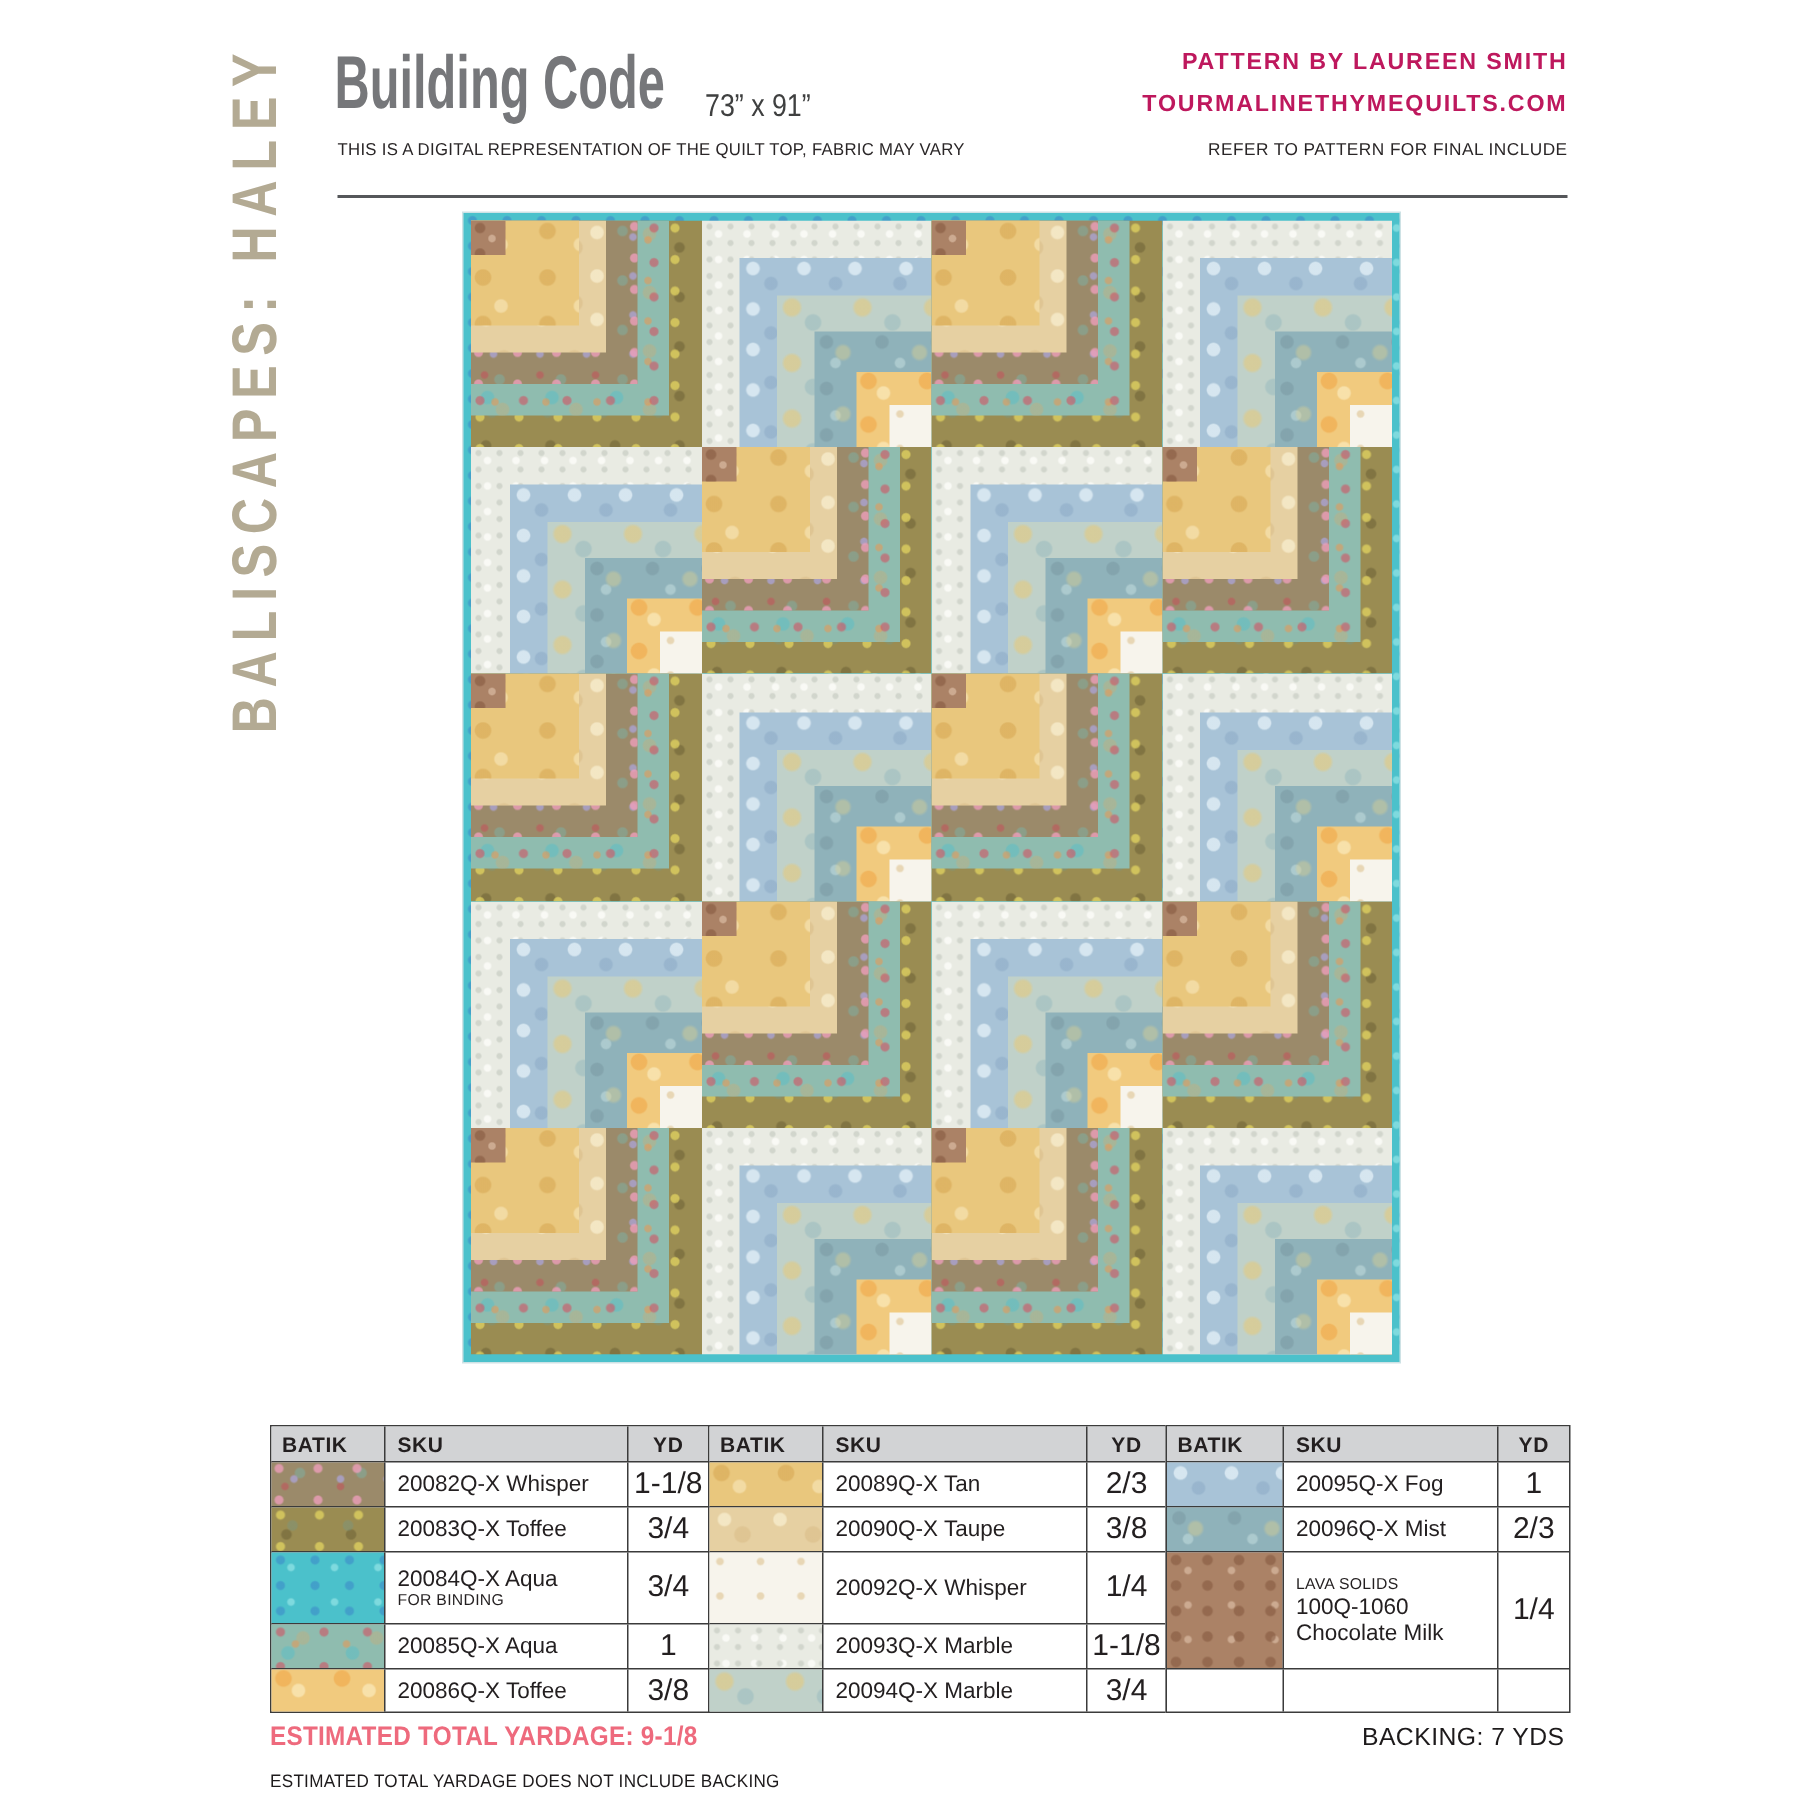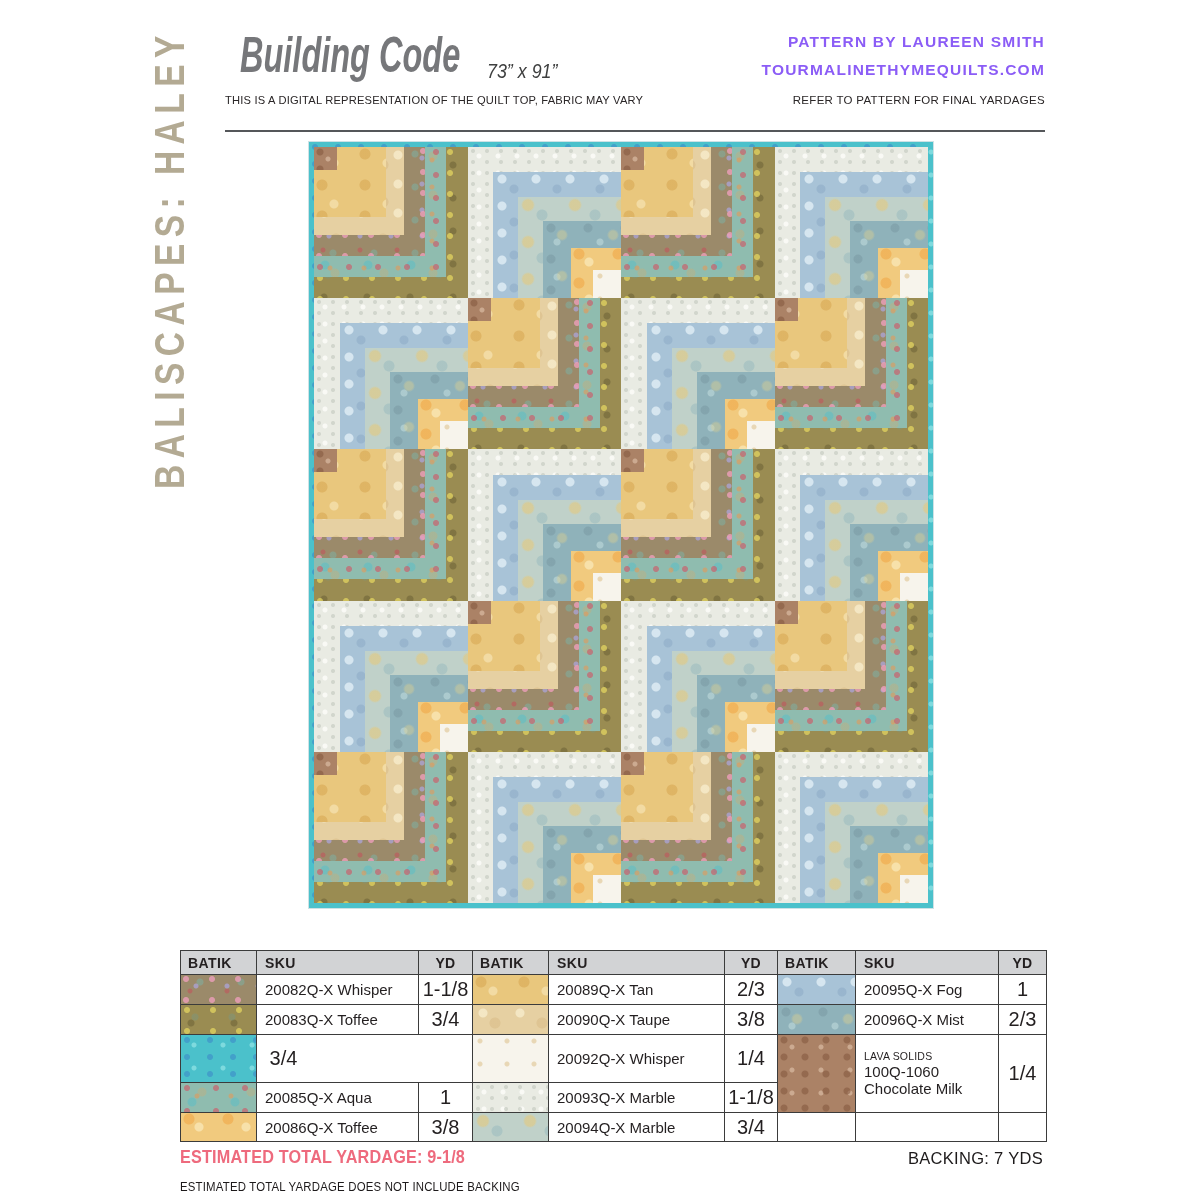--- a/index.html
+++ b/index.html
@@ -5,29 +5,29 @@
   html,body{margin:0;padding:0;background:#fff;}
   .page{position:relative;width:1200px;height:1200px;background:#fff;overflow:hidden;
         font-family:"Liberation Sans", sans-serif;color:#231f20;}
 
   
   .side-title{position:absolute;left:146px;top:489px;transform:rotate(-90deg) scaleX(.8);
     transform-origin:0 0;white-space:nowrap;font-size:42px;font-weight:bold;
     letter-spacing:8px;color:#b3aa93;}
 
   
-  .title-wrap{position:absolute;left:240px;top:26px;height:62px;width:400px;font-style:italic;}
+  .title-wrap{position:absolute;left:223px;top:26px;height:62px;width:400px;}
   .big-title{display:inline-block;font-size:50px;font-weight:bold;color:#76777a;
     transform:scaleX(.65);transform-origin:0 100%;white-space:nowrap;line-height:58px;}
   .dim-text{position:absolute;left:247px;bottom:5px;font-size:21px;color:#3f4040;
     transform:scaleX(.85);transform-origin:0 100%;white-space:nowrap;}
   .disclaimer{position:absolute;left:225px;top:94px;font-size:11.5px;color:#2a2627;
     letter-spacing:.2px;white-space:nowrap;transform:scaleX(.97);transform-origin:0 0;}
   .credits{position:absolute;right:155px;top:33px;text-align:right;}
-  .credit-line{font-size:15.5px;font-weight:bold;letter-spacing:1.2px;color:#8b5cf6;
+  .credit-line{font-size:15.5px;font-weight:bold;letter-spacing:1.2px;color:#be185d;
     margin-bottom:10px;white-space:nowrap;}
   .credit-note{position:absolute;right:155px;top:94px;font-size:11.5px;color:#2a2627;
     letter-spacing:.3px;white-space:nowrap;}
   .head-rule{position:absolute;left:225px;top:130px;width:820px;height:1.5px;background:#55575a;}
 
   
   .quilt{position:absolute;left:309px;top:142px;width:614px;height:756px;padding:5px;
     box-shadow:0 0 0 1px rgba(60,140,150,.25);}
   .qgrid{position:relative;width:614px;height:756px;display:grid;
     grid-template-columns:repeat(4,1fr);grid-template-rows:repeat(5,1fr);}
@@ -133,21 +133,21 @@
   <div class="title-wrap">
     <span class="big-title">Building Code</span>
     <span class="dim-text">73” x 91”</span>
   </div>
   <div class="disclaimer">THIS IS A DIGITAL REPRESENTATION OF THE QUILT TOP, FABRIC MAY VARY</div>
 
   <div class="credits">
     <div class="credit-line">PATTERN BY LAUREEN SMITH</div>
     <div class="credit-line">TOURMALINETHYMEQUILTS.COM</div>
   </div>
-  <div class="credit-note">REFER TO PATTERN FOR FINAL YARDAGES</div>
+  <div class="credit-note">REFER TO PATTERN FOR FINAL INCLUDE</div>
 
   <div class="head-rule"></div>
 
   <div class="quilt fb-binding">
     <div class="qgrid" id="qgrid">
         <div class="qblock">
           <div class="layer fb-toffee2 full"></div>
           <div class="layer fb-aqua85 tl" style="width: 132px; height: 130px;"></div>
           <div class="layer fb-toffee1 tl" style="width: 111px; height: 109px;"></div>
           <div class="layer fb-taupe tl" style="width: 90px; height: 88px;"></div>
@@ -329,20 +329,24 @@
           <div class="fcell fb-toffee2" style="width: 75px;"></div>
           <div class="fcell sku" style="width: 162px;">
             <div class="sku-line">20083Q-X Toffee</div>
           </div>
           <div class="fcell yd" style="width: 54px;">
             <div class="yd-val">3/4</div>
           </div>
         </div>
         <div class="frow h-tall">
           <div class="fcell fb-binding" style="width: 75px;"></div>
+          <div class="fcell sku" style="width: 162px;">
+            <div class="sku-line">20084Q-X Aqua</div>
+            <div class="sku-line small">FOR BINDING</div>
+          </div>
           <div class="fcell yd" style="width: 54px;">
             <div class="yd-val">3/4</div>
           </div>
         </div>
         <div class="frow h-std">
           <div class="fcell fb-aqua85" style="width: 75px;"></div>
           <div class="fcell sku" style="width: 162px;">
             <div class="sku-line">20085Q-X Aqua</div>
           </div>
           <div class="fcell yd" style="width: 54px;">

